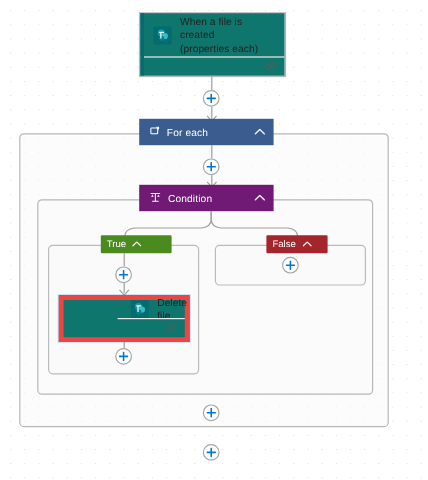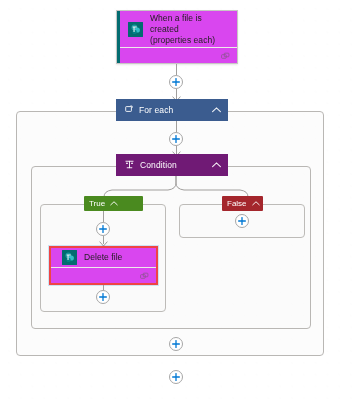--- a/index.html
+++ b/index.html
@@ -23,36 +23,37 @@
   #canvas {
     position: absolute;
     inset: 0;
   }
 
   
   .abs { position: absolute; }
 
   
   .card {
-    background: #d946ef;
+    background: #0f766e;
     border: 1px solid #c8c6c4;
     box-sizing: border-box;
     display: flex;
     flex-direction: column;
     box-shadow: 0 0.6px 1.8px rgba(0,0,0,0.10);
   }
   .card .accent {
     position: absolute;
     left: 0; top: 0; bottom: 0;
     width: 3px;
     background: #036c70;
   }
   .card.selected {
-    border: 2px solid #ef4444;
+    border: 4px solid #ef4444;
     box-shadow: 0 0 0 1px rgba(0,120,212,0.18);
+    padding-left: 45px;
   }
   .card-top {
     flex: 1;
     display: flex;
     align-items: center;
     padding: 0 8px 0 11px;
     min-height: 0;
   }
   .card-title {
     font-size: 8.5px;
@@ -242,21 +243,21 @@
 
   <div class="abs pill pill-true" style="left:84px; top:196px; width:59px; height:15px;">
     <span class="pill-label">True</span>
     <span class="chev">
       <svg width="8" height="5" viewBox="0 0 9 6" aria-hidden="true">
         <path d="M0.6 4.6L4.5 0.9L8.4 4.6" fill="none" stroke="#ffffff" stroke-width="1.2" stroke-linecap="round"></path>
       </svg>
     </span>
   </div>
 
-  <div class="abs pill pill-false" style="left:222px; top:196px; width:41px; height:15px;">
+  <div class="abs pill pill-false" style="left:222px; top:196px; width:51px; height:15px;">
     <span class="pill-label">False</span>
     <span class="chev">
       <svg width="8" height="5" viewBox="0 0 9 6" aria-hidden="true">
         <path d="M0.6 4.6L4.5 0.9L8.4 4.6" fill="none" stroke="#ffffff" stroke-width="1.2" stroke-linecap="round"></path>
       </svg>
     </span>
   </div>
 
   <div class="abs conn" style="left:103px; top:211px; height:11px;"></div>
   <div class="abs plus" style="left:96px; top:222px;">

